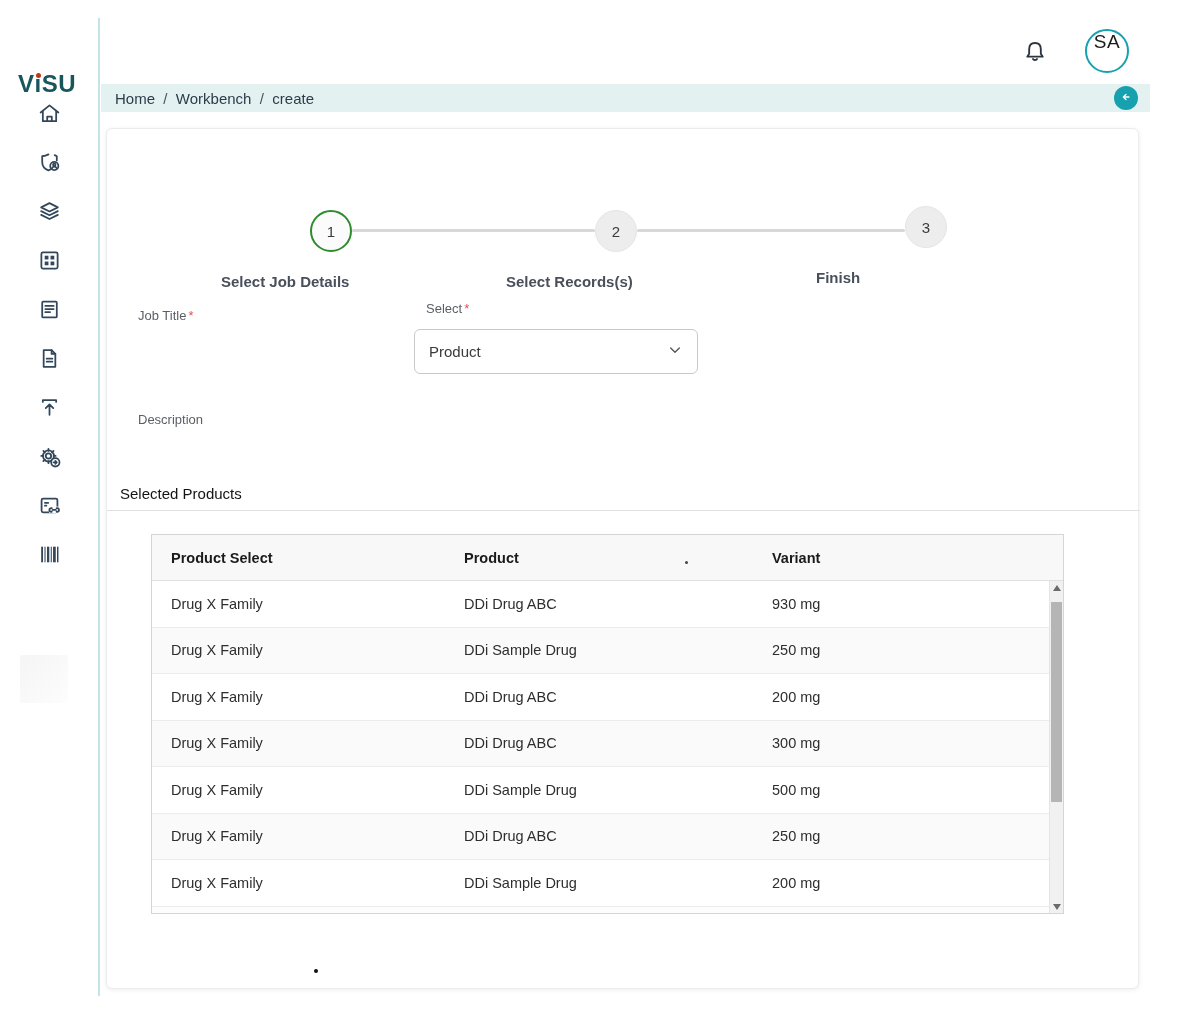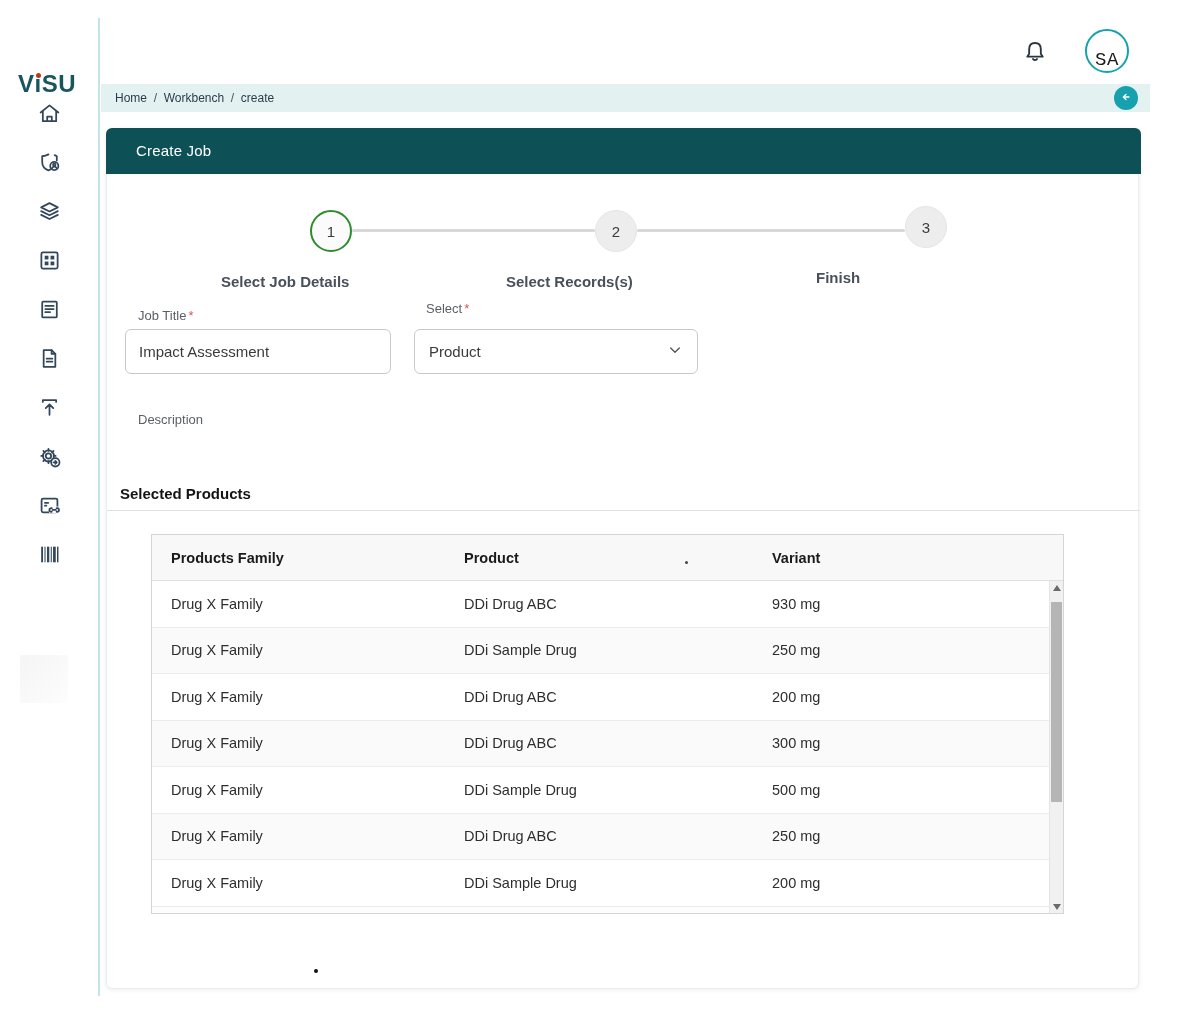--- a/index.html
+++ b/index.html
@@ -21,27 +21,27 @@
   .side-item svg .fillpart { fill:var(--sidebar-icon,#33475b); stroke:none; }
   .ghost-square { position:absolute; left:20px; top:655px; width:48px; height:48px;
     background:linear-gradient(135deg,#f5f5f5,#fdfdfd); border-radius:2px; }
 
   
   .bell-btn { position:absolute; left:1020px; top:38px; width:30px; height:30px;
     background:none; border:none; cursor:pointer; }
   .bell-btn svg { width:28px; height:28px; stroke:#2b3440; fill:none; stroke-width:1.6;
     stroke-linecap:round; stroke-linejoin:round; }
   .avatar { position:absolute; left:1085px; top:29px; width:44px; height:44px; border-radius:50%;
-    background:#fff; border:2.5px solid var(--accent-teal,#17a0ae); display:flex; align-items:flex-end;
-    justify-content:center; font-size:19px; color:#1b1b1b; cursor:pointer; letter-spacing:.5px;font-family:Liberation Mono, monospace; }
+    background:#fff; border:2.5px solid var(--accent-teal,#17a0ae); display:flex; align-items:flex-start;
+    justify-content:center; font-size:19px; color:#1b1b1b; cursor:pointer; letter-spacing:.5px; }
 
   
   .breadcrumb { position:absolute; left:101px; top:84px; width:1049px; height:28px;
     background:var(--breadcrumb-bg,#e3f1f0); display:flex; align-items:center; padding-left:14px;
-    font-size:12px; color:#2c3c4c; }
+    font-size:15px; color:#2c3c4c; }
   .bc-item { cursor:pointer; }
   .bc-sep { white-space:pre; color:#44555f; }
   .back-btn { position:absolute; right:12px; top:2px; width:24px; height:24px; border-radius:50%;
     background:var(--accent-teal,#17a0ae); border:none; cursor:pointer; display:flex;
     align-items:center; justify-content:center; }
   .back-btn svg { width:14px; height:14px; stroke:#fff; stroke-width:2.4; fill:none;
     stroke-linecap:round; stroke-linejoin:round; }
 
   
   .card { position:absolute; left:106px; top:128px; width:1033px; height:861px; background:#fff;
@@ -74,21 +74,21 @@
   .product-group { position:absolute; height:46px; display:flex; border:1px solid #c9c9c9;
     border-radius:6px; overflow:hidden; background:#fff; }
   .product-group input { flex:1; border:none; outline:none; font-size:15px; padding:0 14px;
     font-family:"Liberation Sans",sans-serif; color:#3a3a3a; }
   .product-group input::placeholder { color:#8f8f8f; }
   .menu-btn { width:45px; background:#e9e9e9; border:none; border-left:1px solid #d2d2d2;
     cursor:pointer; display:flex; align-items:center; justify-content:center; }
   .menu-btn svg { width:18px; height:16px; stroke:#3f3f3f; stroke-width:1.8; stroke-linecap:round; }
 
   
-  .section-heading { position:absolute; left:13px; top:356px; font-size:15px; font-weight:bold;
+  .section-heading { position:absolute; left:13px; top:356px; font-size:15px; font-weight:normal;
     color:#141414; }
   .section-divider { position:absolute; left:0; top:381px; width:1033px; height:1px; background:#e2e2e2; }
 
   .ptable { position:absolute; left:44px; top:405px; width:913px; height:380px;
     border:1px solid #d5d5d5; background:#fff; overflow:hidden; }
   .t-head { height:46px; background:#f8f8f8; border-bottom:1px solid #e0e0e0; display:grid;
     grid-template-columns:293px 308px auto; align-items:center; padding-left:19px;
     font-size:14.5px; font-weight:bold; color:#1b1b1b; }
   .t-body { position:relative; }
   .t-row { height:46.5px; display:grid; grid-template-columns:293px 308px auto; align-items:center;
@@ -226,41 +226,39 @@
   <div class="breadcrumb">
     <span class="bc-items"><span class="bc-item">Home</span><span class="bc-sep">  /  </span><span class="bc-item">Workbench</span><span class="bc-sep">  /  </span><span class="bc-item">create</span></span>
     <button class="back-btn">
       <span><svg viewBox="0 0 24 24">
         <path d="M17 12 H8 M12 7.5 L7.5 12 L12 16.5"></path>
           </svg></span>
     </button>
   </div>
 
   <div class="card">
-    <div class="card-header">Create Job</div>
 
     <div class="step-conn" style="left:245px; top:100px; width:243px;"></div>
     <div class="step-conn" style="left:530px; top:100px; width:268px;"></div>
     <div class="step-circle active" style="left:203px; top:81px;">
       <span>1</span>
     </div>
     <div class="step-circle" style="left:488px; top:81px;">
       <span>2</span>
     </div>
     <div class="step-circle" style="left:798px; top:77px;">
       <span>3</span>
     </div>
     <div class="step-label" style="left:114px; top:144px;">Select Job Details</div>
     <div class="step-label" style="left:399px; top:144px;">Select Records(s)</div>
     <div class="step-label" style="left:709px; top:140px;">Finish</div>
 
     <div class="fld-label" style="left:31px; top:172px;margin-top:7px;">
       <span>Job Title</span><span class="req">*</span>
     </div>
-    <input class="txt-input" style="left: 18px; top: 200px; width: 266px;" type="text" value="Impact Assessment">
 
     <div class="fld-label" style="left:319px; top:172px;">
       <span>Select</span><span class="req">*</span>
     </div>
     <div class="select-box" style="left:307px; top:200px; width:284px;">
       <span>Product</span>
       <span><svg viewBox="0 0 24 24">
             <path d="M5.5 9 L12 15.5 L18.5 9"></path>
           </svg></span>
     </div>
@@ -268,21 +266,21 @@
 
     <div class="fld-label" style="left:31px; top:260px;margin-top:23px;">
       <span>Description</span>
     </div>
 
     <div class="section-heading">Selected Products</div>
     <div class="section-divider"></div>
 
     <div class="ptable">
       <div class="t-head">
-        <span>Products Family</span>
+        <span>Product Select</span>
         <span>Product</span>
         <span>Variant</span>
       </div>
       <div class="artifact-dot" style="left:533px; top:26px; width:3px; height:3px;"></div>
       <div class="t-body">
   <div class="t-row">
     <span>Drug X Family</span>
     <span>DDi Drug ABC</span>
     <span>930 mg</span>
   </div>

